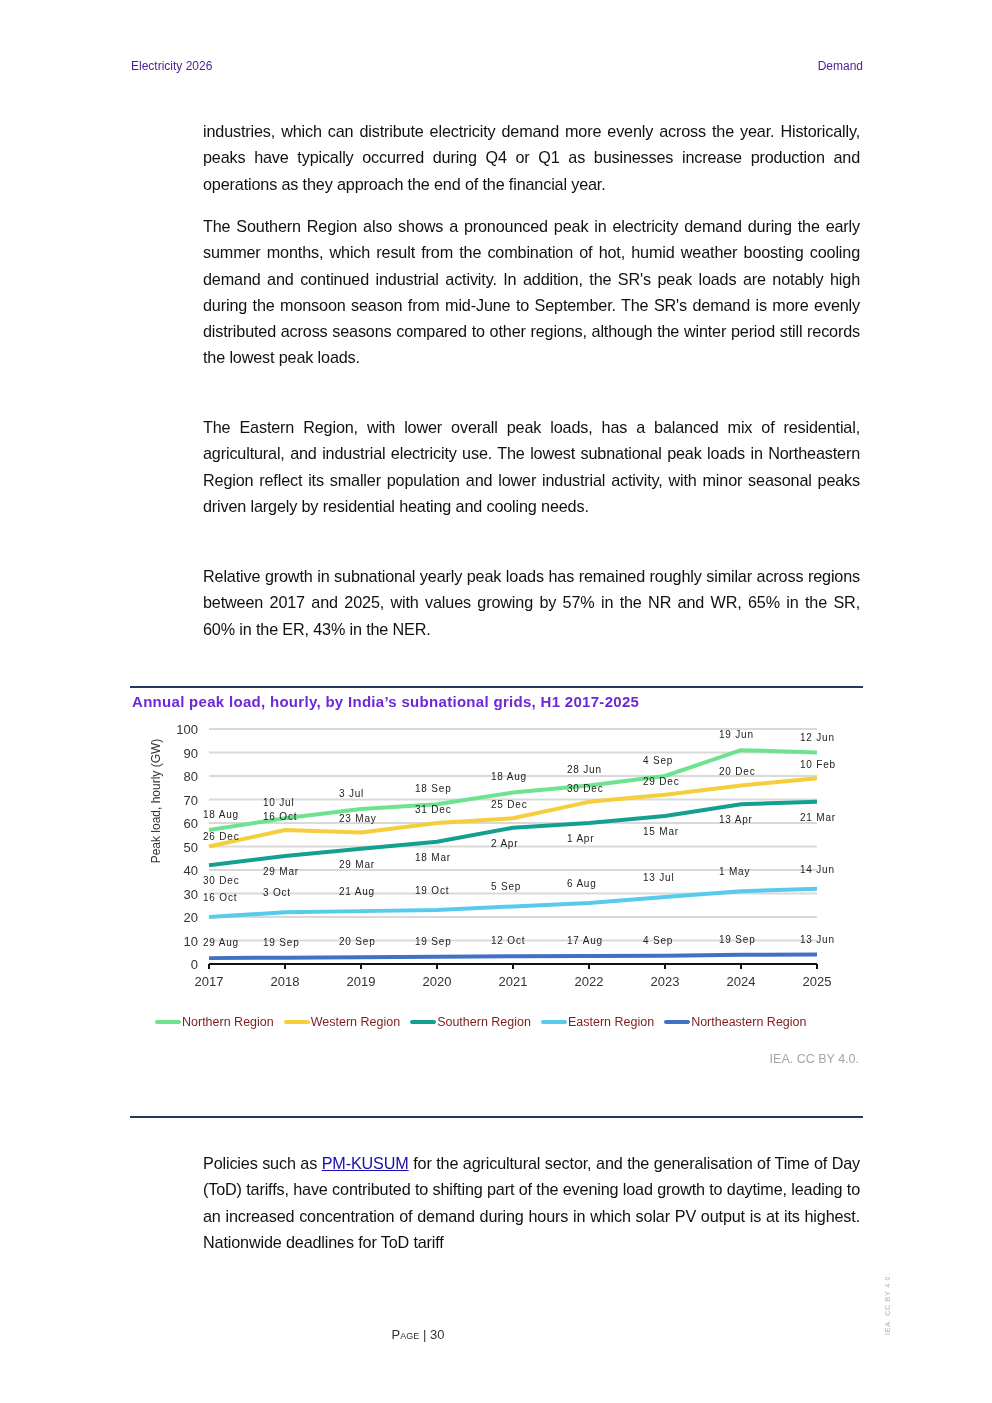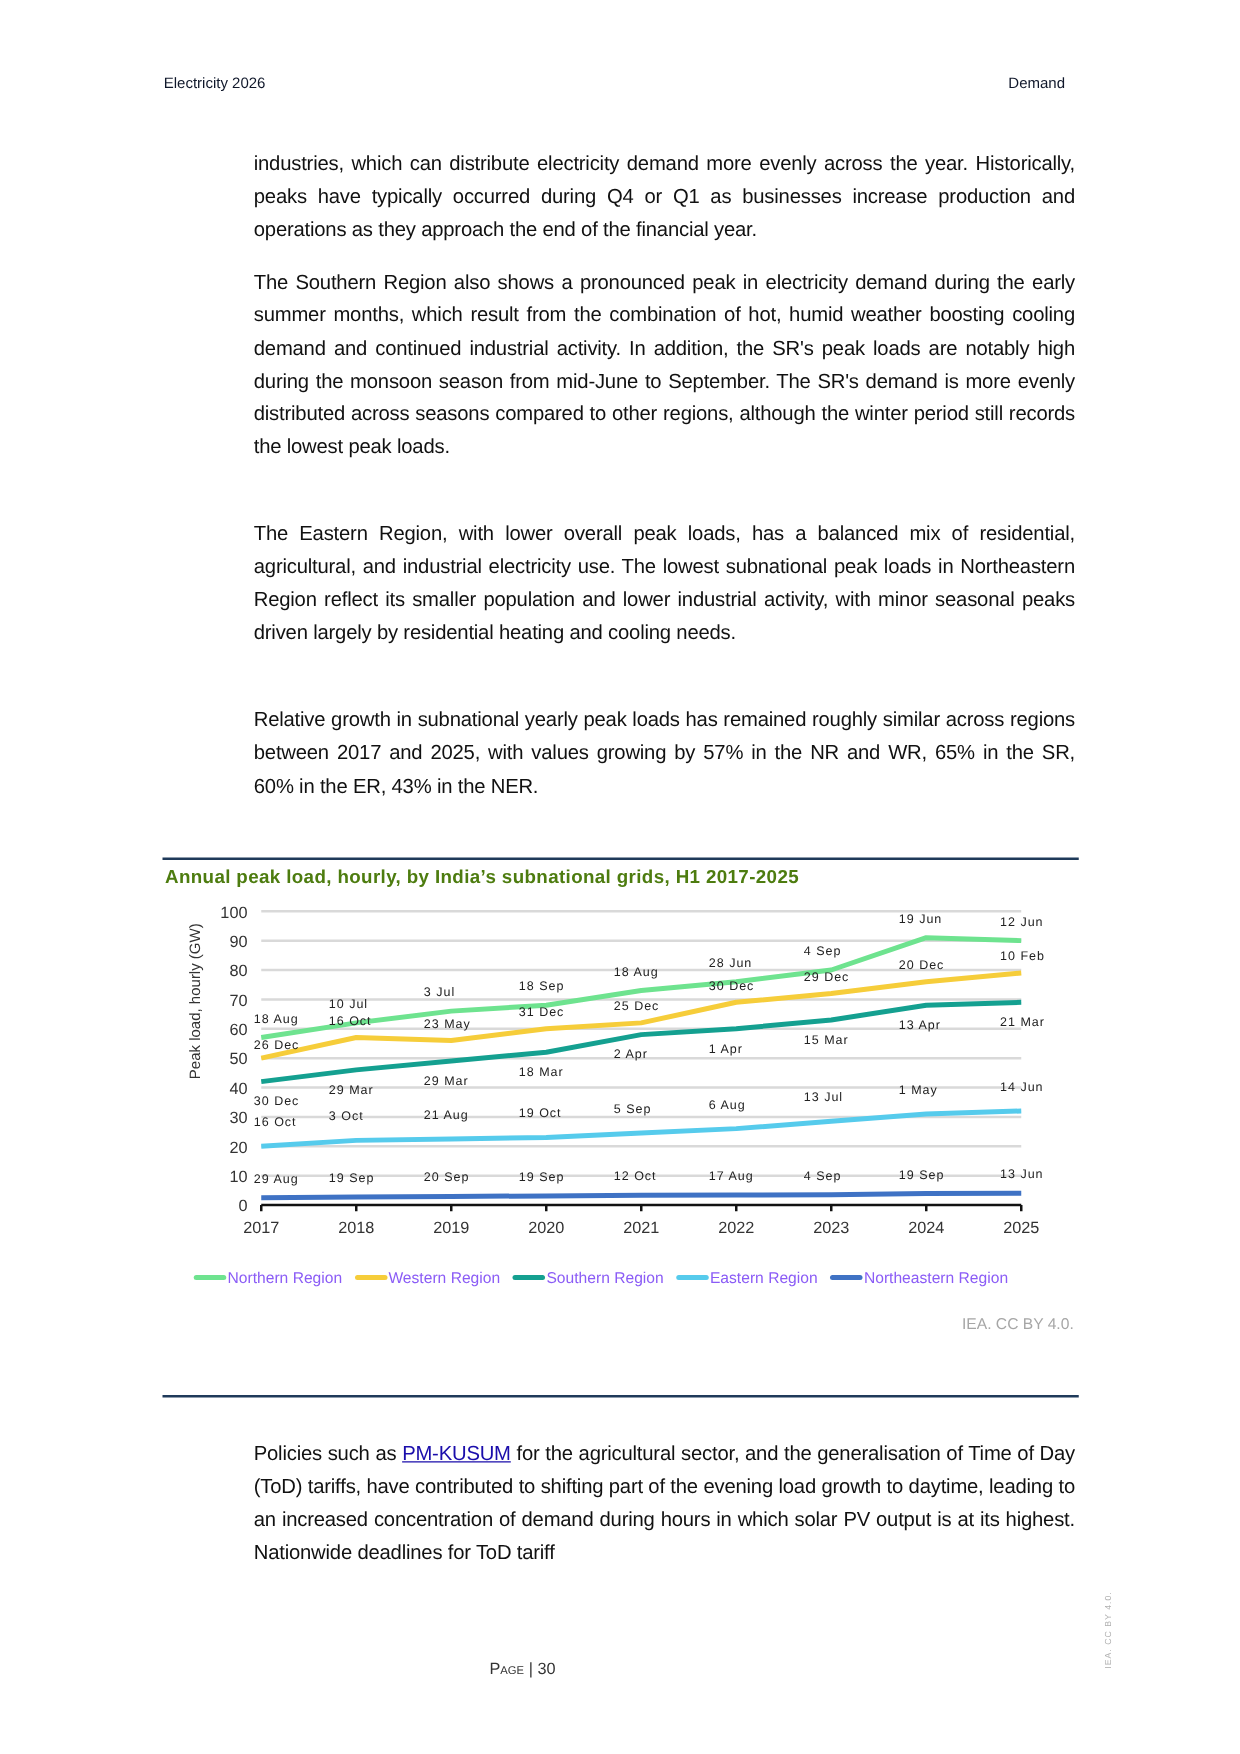--- a/index.html
+++ b/index.html
@@ -1,28 +1,28 @@
 <!DOCTYPE html>
 <html><head>
 <meta charset="utf-8">
 <style>
   html, body { margin: 0; padding: 0; background: #ffffff; }
   body { width: 992px; height: 1403px; position: relative; overflow: hidden;
          font-family: "Liberation Sans", sans-serif; color: #111; }
-  .hdr { position: absolute; top: 59px; font-size: 12px; color: #0f172a; }
+  .hdr { position: absolute; top: 59px; font-size: 12px; color: #4c1d95; }
   .hdr.left { left: 131px; }
-  .hdr.right { right: 140px; }
+  .hdr.right { right: 129px; }
   .para { position: absolute; left: 203px; width: 657px; font-size: 16.2px; line-height: 26.3px;
           text-align: justify; color: #111; letter-spacing: -0.15px; }
   .para a { color: #1a0dab; }
   .fig-rule { position: absolute; left: 130px; width: 733px; height: 2px; background: #1f3a5a; }
   .fig-title { position: absolute; left: 132px; top: 693px; font-size: 15px; font-weight: bold;
-               color: #4d7c0f; letter-spacing: 0.3px; }
+               color: #6d28d9; letter-spacing: 0.3px; }
   #chart { position: absolute; left: 130px; top: 715px; }
-  .legend { position: absolute; top: 1015px; left: 155px; font-size: 12.5px; color: #8b5cf6;
+  .legend { position: absolute; top: 1015px; left: 155px; font-size: 12.5px; color: #7f1d1d;
             display: flex; gap: 10px; align-items: center; }
   .legend-item { display: flex; align-items: center; }
   .legend-swatch { width: 26px; height: 4px; border-radius: 2px; display: inline-block; margin-right: 1px; }
   .credit { position: absolute; right: 133px; top: 1052px; font-size: 12.5px; color: #a6a6a6; }
   .note { position: absolute; left: 132px; top: 1077px; font-size: 12px; color: #2b4a74; line-height: 15px; }
   .note a { color: #1a0dab; text-decoration: underline; }
   .page-num { position: absolute; top: 1327px; left: 0; width: 836px; text-align: center;
               font-size: 13px; color: #333; }
   .page-num .sc { font-variant: small-caps; }
   .side-credit { position: absolute; left: 884px; top: 1335px; transform-origin: left top;

